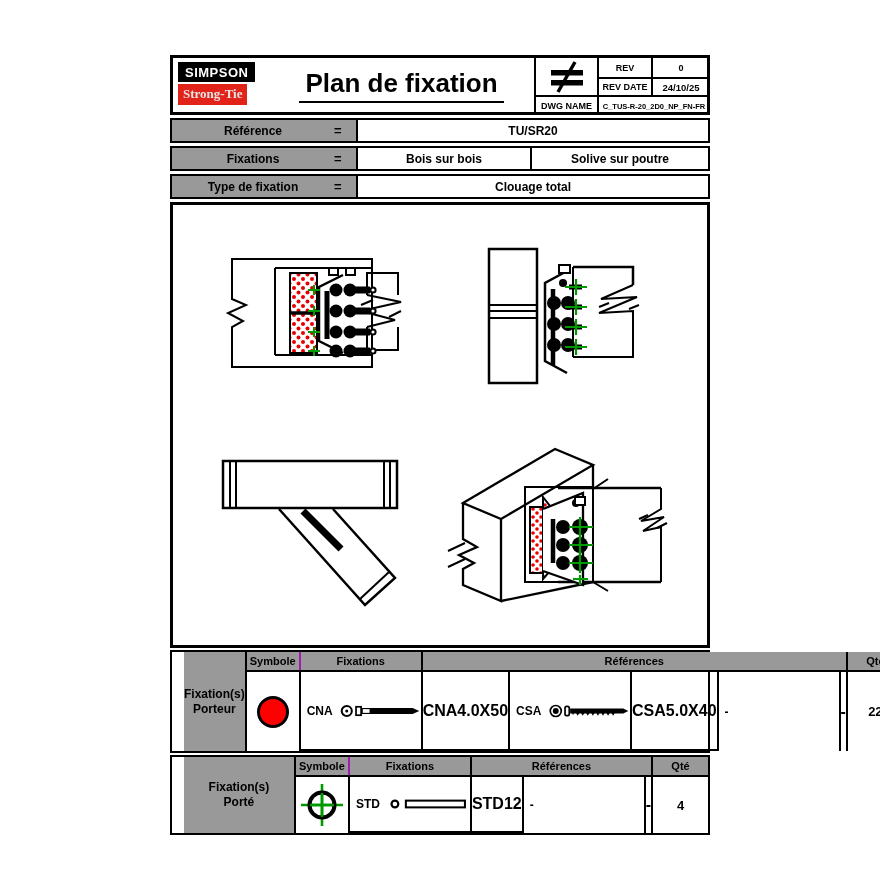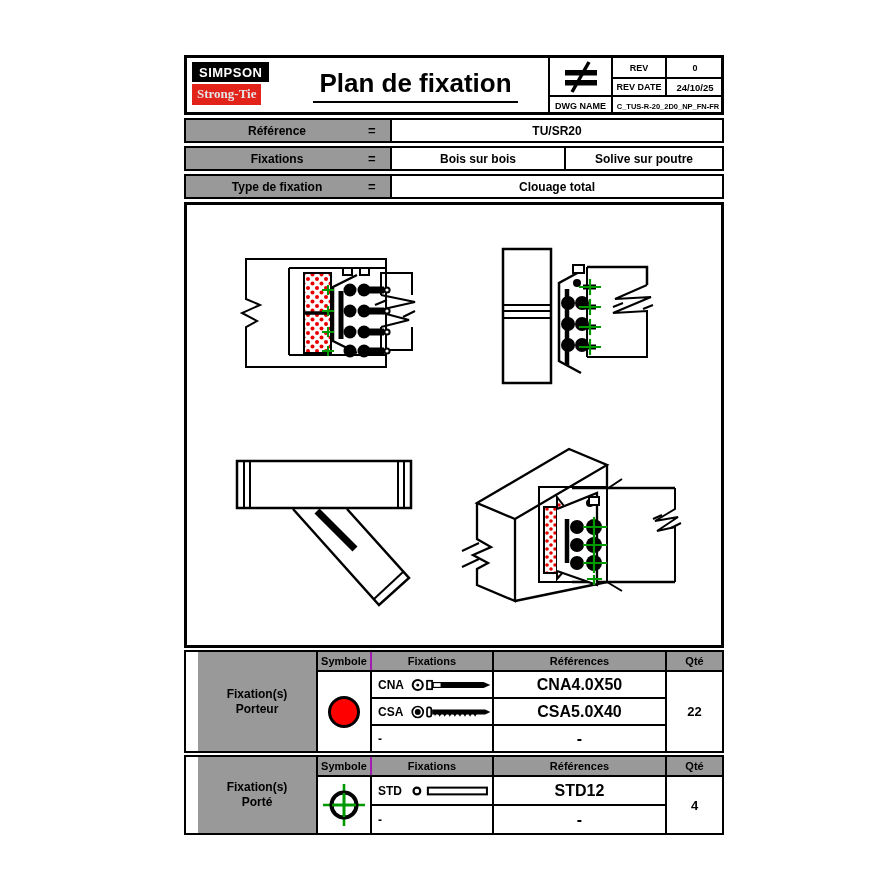--- a/index.html
+++ b/index.html
@@ -1,18 +1,18 @@
 <!DOCTYPE html>
 <html><head>
 <meta charset="utf-8">
 <style>
   * { margin:0; padding:0; box-sizing:border-box; }
   body { background:#fff; font-family:"Liberation Sans", sans-serif; }
   #page { position:relative; width:880px; height:880px; background:#fff; }
-  #sheet { position:absolute; left:184px; top:55px; width:540px; }
+  #sheet { position:absolute; left:170px; top:55px; width:540px; }
 
   
   .hdr { display:flex; height:60px; border:3px solid #000; background:#fff; }
   .logo-box { width:96px; padding:4px 0 0 5px; }
   .logo1 { display:inline-block; background:#000; color:#fff; font-weight:bold; font-size:13px; letter-spacing:.5px; padding:3px 7px 2px; }
   .logo2 { display:inline-block; background:#e2231a; color:#e5e5e5; font-weight:bold; font-size:13px; font-family:"Liberation Serif", serif; padding:2px 5px 3px; margin-top:2px; }
   .title-wrap { flex:1; display:flex; align-items:center; justify-content:center; }
   .title { font-size:26px; font-weight:bold; border-bottom:2.5px solid #000; padding:0 6px 2px; }
   .rev-block { width:173px; border-left:2.5px solid #000; display:grid;
     grid-template-columns:61px 54px 58px; grid-template-rows:19px 18px 20px; }
@@ -21,21 +21,21 @@
   .rc-b { grid-column:2; grid-row:1; border-top:none; }
   .rc-c { grid-column:3; grid-row:1; border-top:none; }
   .rc-d { grid-column:2; grid-row:2; }
   .rc-e { grid-column:3; grid-row:2; font-size:9.5px; }
   .rc-f { grid-column:1; grid-row:3; border-left:none; }
   .rc-g { grid-column:2/4; grid-row:3; font-size:7.5px; }
 
   
   .ref-rows { margin-top:3px; }
   .ref-row { display:flex; height:25px; margin-bottom:3px; border:2.5px solid #000; background:#fff; }
-  .ref-label { width:206px; background:#999; border-right:2.5px solid #000; display:flex; align-items:center; font-weight:bold; font-size:12px; }
+  .ref-label { width:186px; background:#999; border-right:2.5px solid #000; display:flex; align-items:center; font-weight:bold; font-size:12px; }
   .ref-label .lab { flex:1; text-align:center; }
   .ref-label .eq { width:22px; text-align:left; font-size:13px; }
   .ref-vals { flex:1; display:flex; }
   .ref-val { flex:1; display:flex; align-items:center; justify-content:center; font-weight:bold; font-size:12px; }
   .ref-val + .ref-val { border-left:2.5px solid #000; }
 
   
   .draw-area { position:relative; height:446px; border:3px solid #000; background:#fff; margin-top:0px; }
   .draw-area svg { position:absolute; }
 
@@ -44,21 +44,21 @@
   .fx-group { width:120px; background:#999; border-right:2.5px solid #000; display:flex; flex-direction:column; align-items:center; justify-content:center; font-weight:bold; font-size:12px; line-height:15px;margin-left:12px; }
   .fx-right { flex:1; display:flex; flex-direction:column; }
   .fx-head { display:flex; height:20px; border-bottom:2px solid #000; }
   .fx-head .hc { background:#999; font-weight:bold; font-size:11px; display:flex; align-items:center; justify-content:center; }
   .hc-sym { width:54px; border-right:2px solid #a21caf; }
   .hc-fix { width:122px; border-right:2px solid #000; }
   .hc-ref { flex:1; border-right:2px solid #000; }
   .hc-qte { width:55px; }
   .fx-body { flex:1; display:flex; }
   .sym-cell { width:54px; border-right:2px solid #000; display:flex; align-items:center; justify-content:center; }
-  .mid-col { flex:1; display:flex; flex-direction:column; }
+  .mid-col { flex:1; display:flex; flex-direction:row; }
   .mid-row { flex:1; display:flex; border-bottom:2px solid #000; }
   .mid-row:last-child { border-bottom:none; }
   .fix-cell { width:122px; border-right:2px solid #000; display:flex; align-items:center; padding-left:6px; font-weight:bold; font-size:12px; gap:5px; }
   .ref-cell { flex:1; border-right:2px solid #000; display:flex; align-items:center; justify-content:center; font-weight:bold; font-size:16px; }
   .qte-cell { width:55px; display:flex; align-items:center; justify-content:center; font-weight:bold; font-size:13px; }
   .code { min-width:28px; }
 </style>
 </head>
 <body>
 

